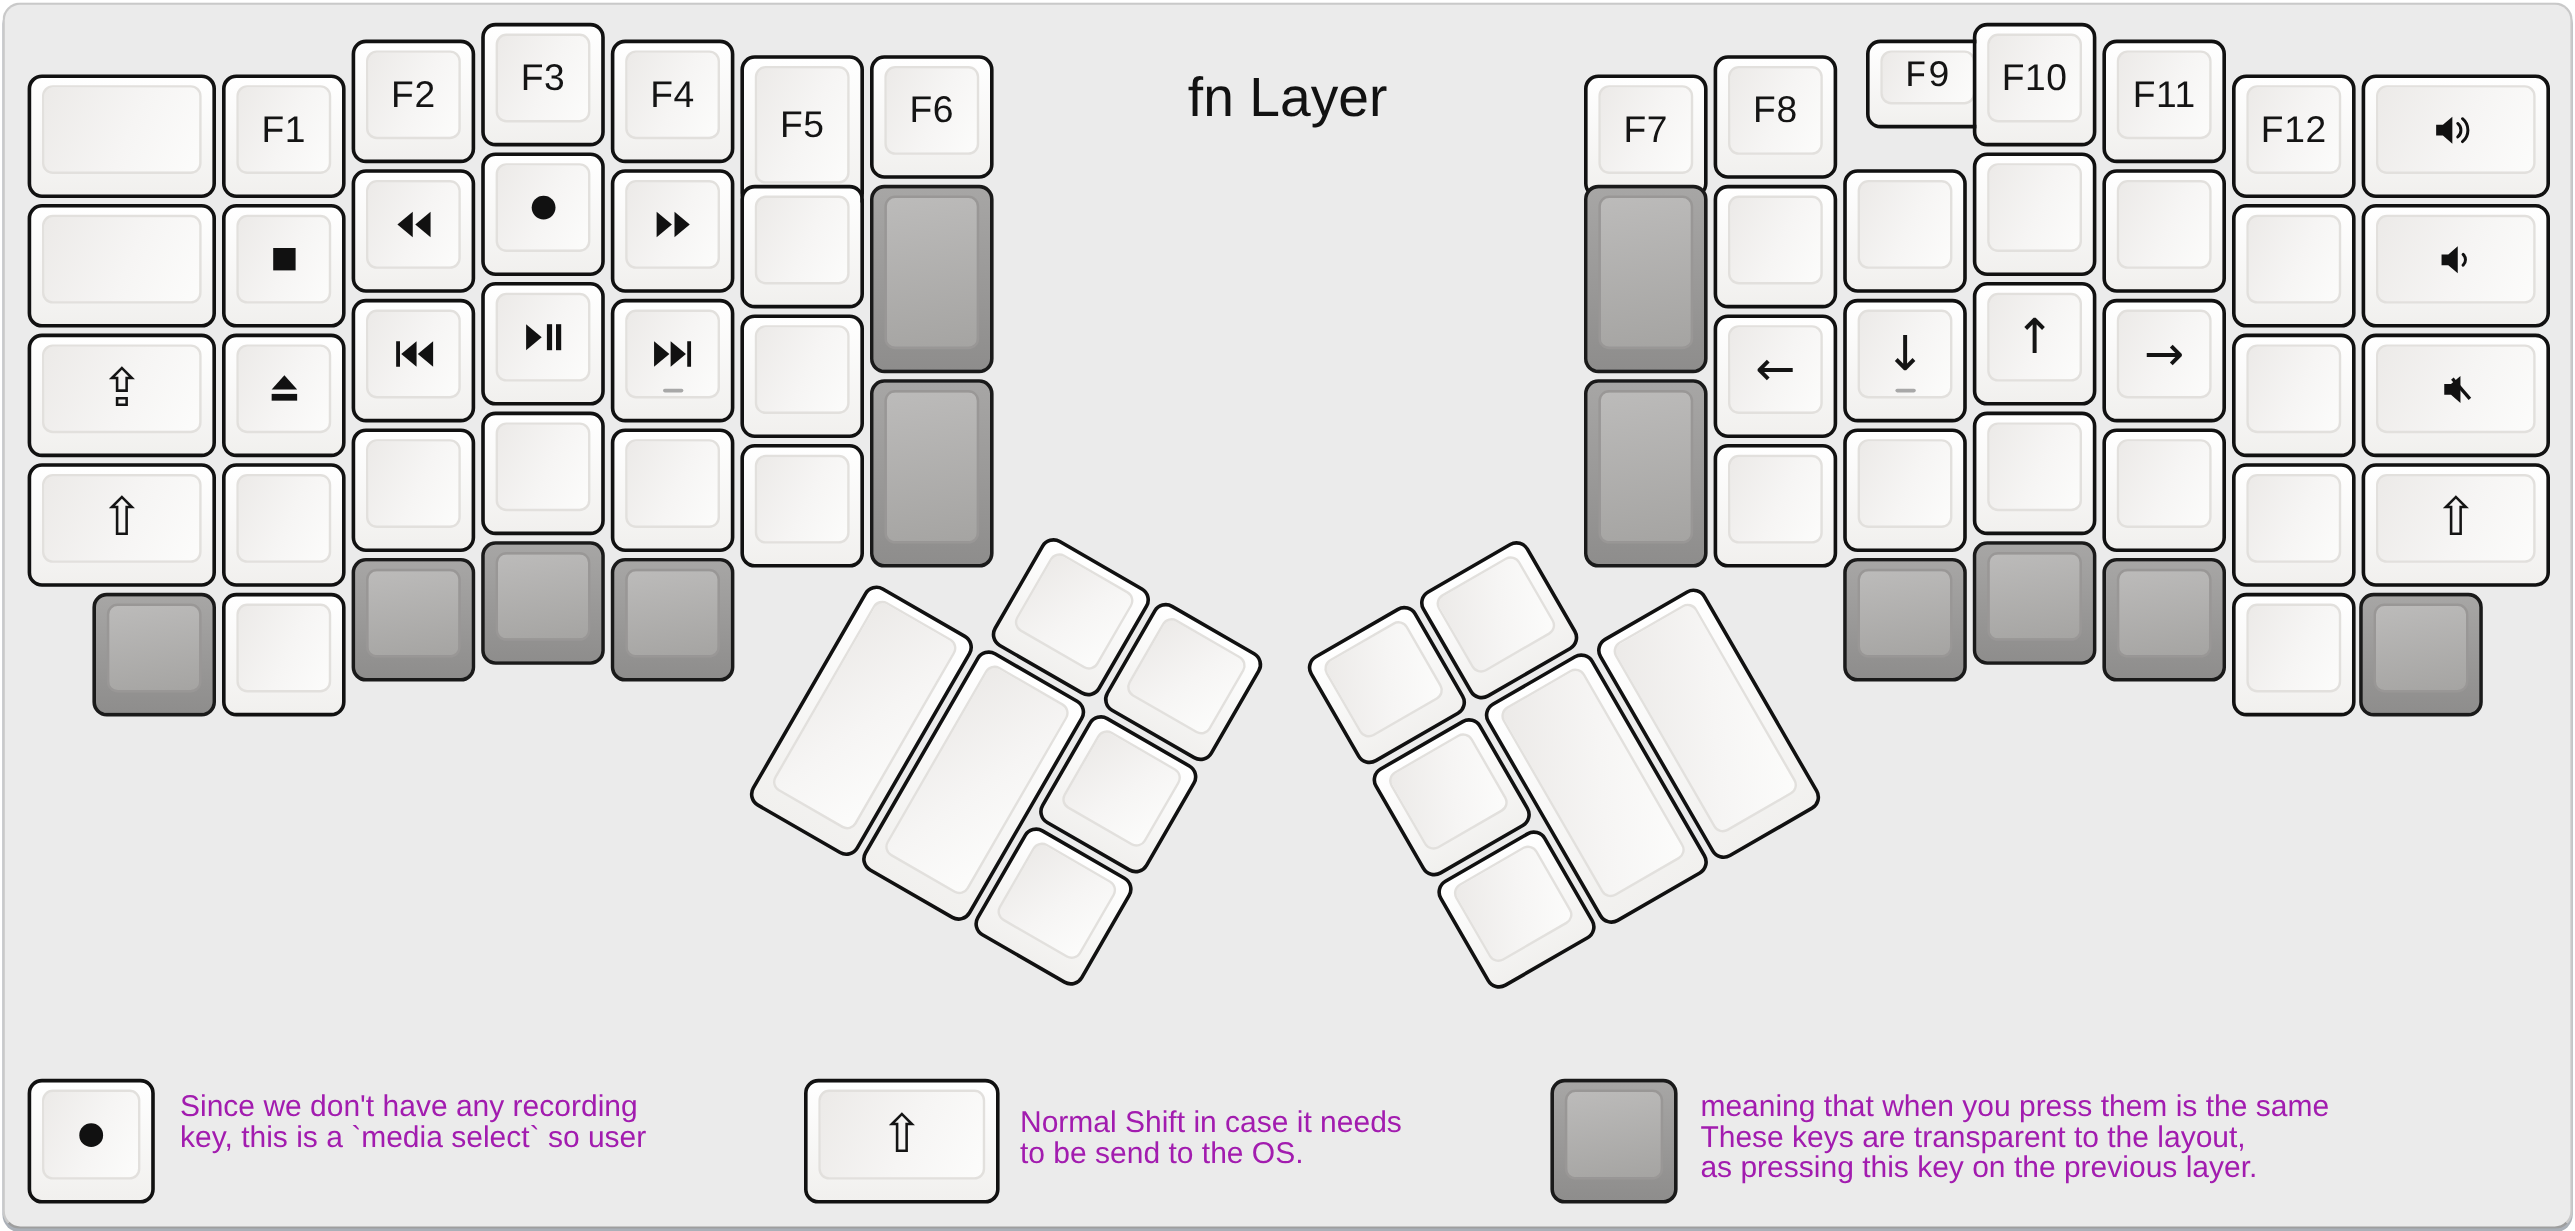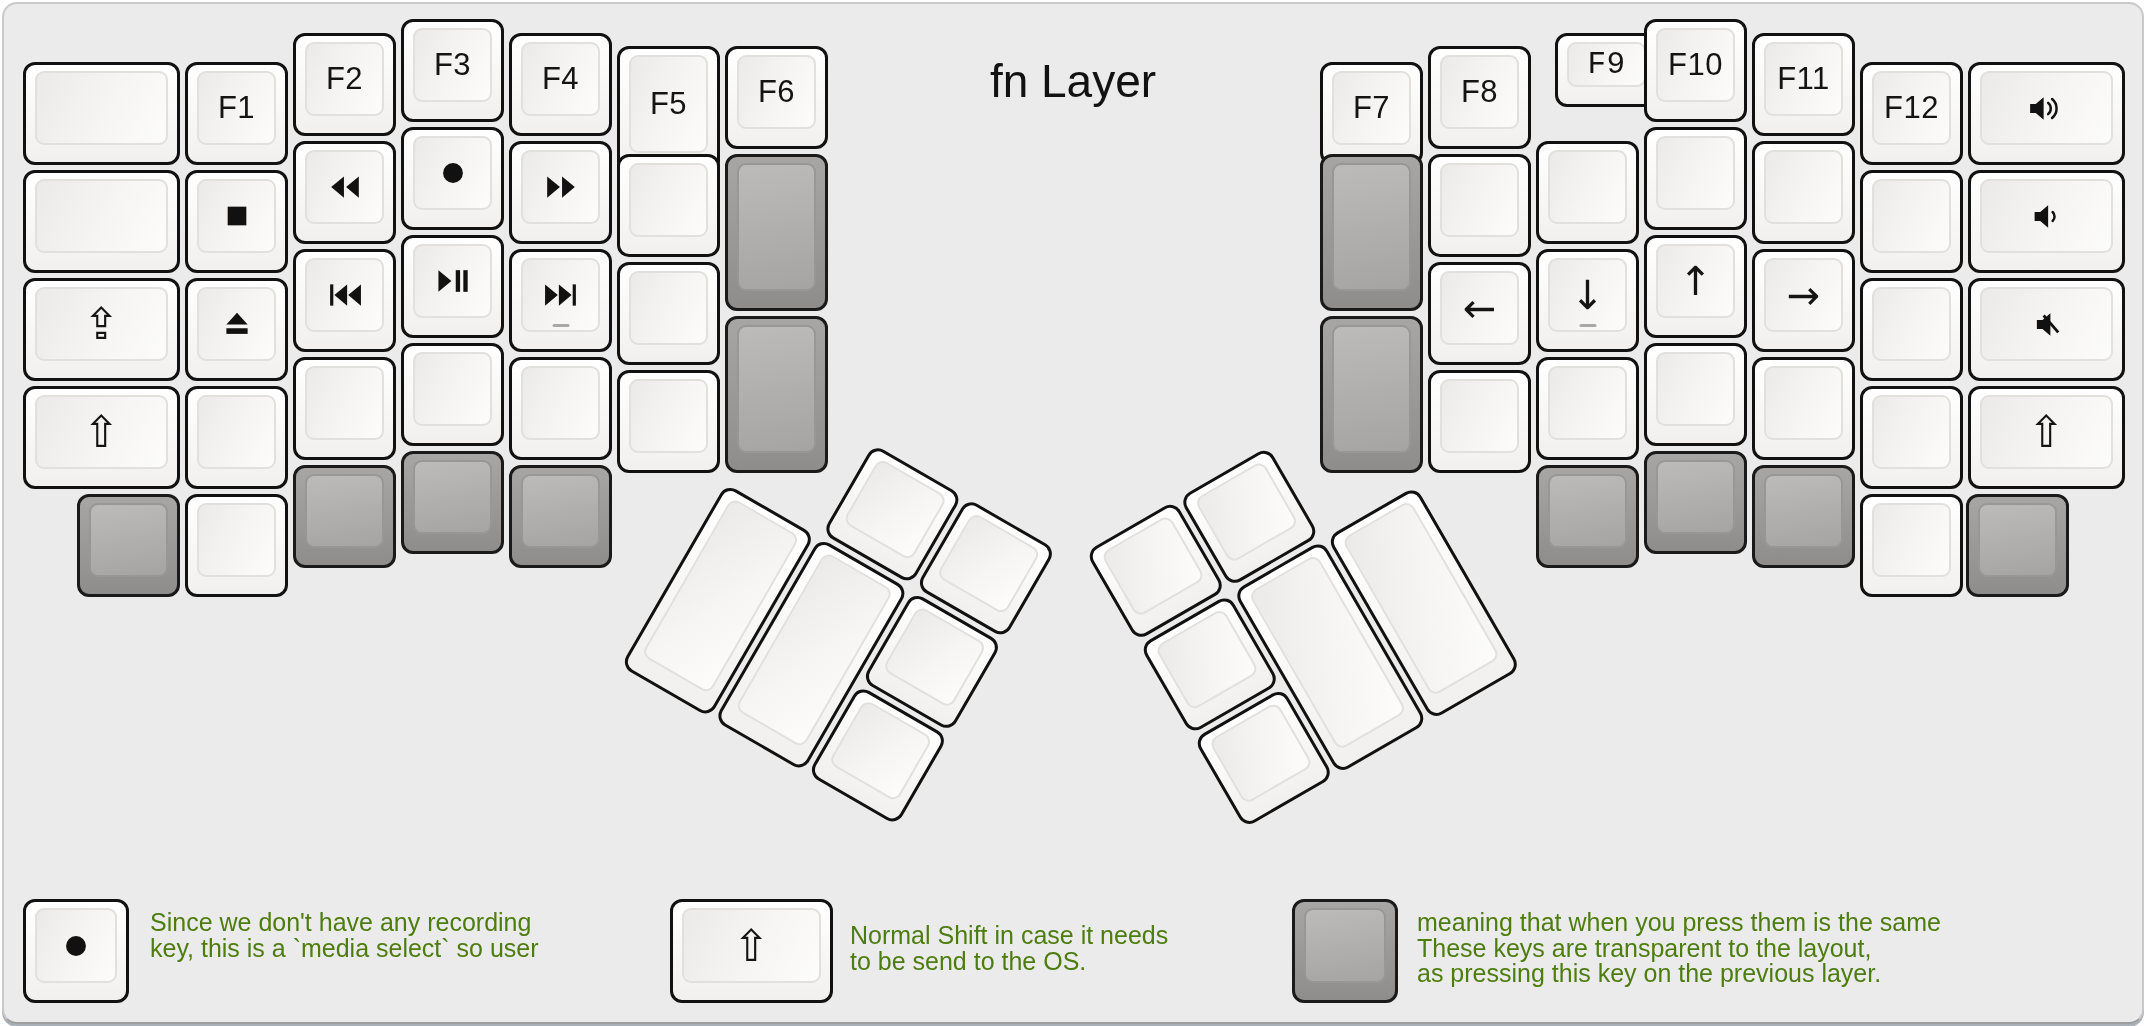--- a/index.html
+++ b/index.html
@@ -17,21 +17,21 @@
   .white>.keytop{background:linear-gradient(115deg,#eceae8 0%,#f6f5f4 55%,#fcfcfb 100%);
           border:2px solid #e2e0dd;}
   .gray>.keytop{background:linear-gradient(170deg,#bcbbba 0%,#a5a4a2 100%);
           border:2px solid #999796;}
   .klabel{font-size:31px;color:#141414;letter-spacing:.5px;}
   .kglyph{font-family:"DejaVu Sans",sans-serif;font-size:44px;color:#141414;line-height:1;}
   .kglyph.arrow{font-size:40px;}
   .homing{position:absolute;bottom:3px;left:50%;transform:translateX(-50%);
           width:17px;height:3px;border-radius:2px;background:#a8a8a8;}
   .thumb-cluster{position:absolute;width:324px;height:324px;}
-  .legend-text{position:absolute;font-size:25px;line-height:25.6px;color:#4d7c0f;white-space:nowrap;}
+  .legend-text{position:absolute;font-size:25px;line-height:25.6px;color:#a21caf;white-space:nowrap;}
   svg{display:block;}
 </style>
 </head>
 <body>
 
 <div class="stage">
   <div class="board"></div>
   <h1 class="page-title">fn Layer</h1>
   <div id="keys-layer">
       <div class="key white" style="left: 23px; top: 62px; width: 157px; height: 103px;">

